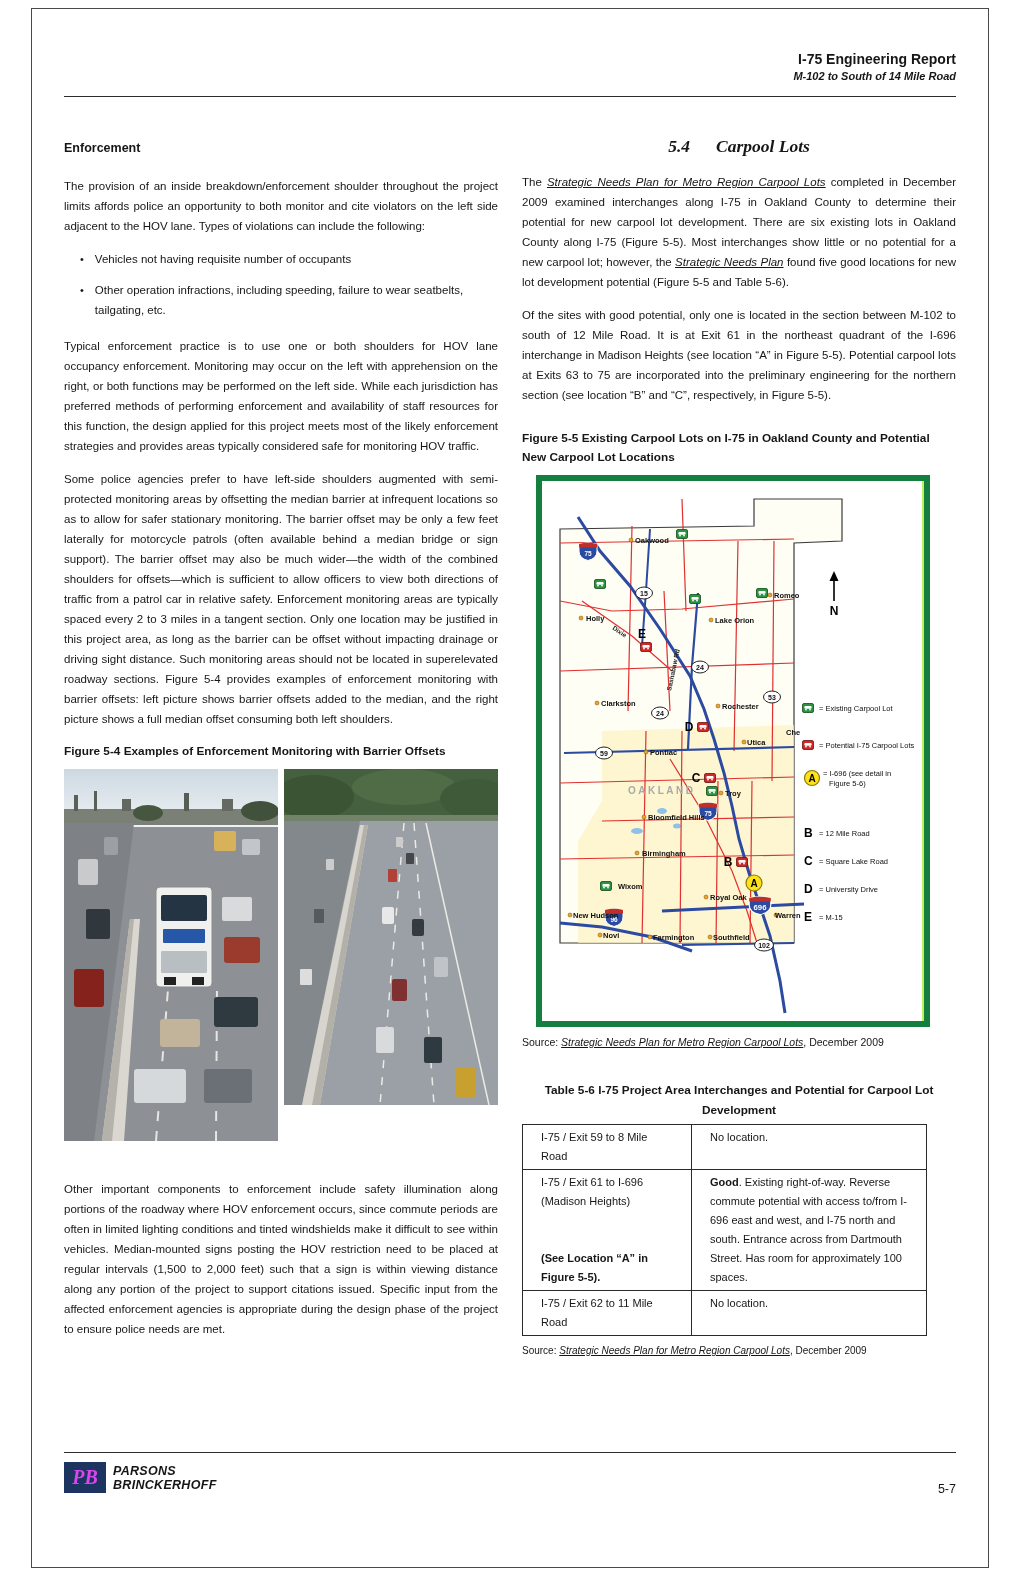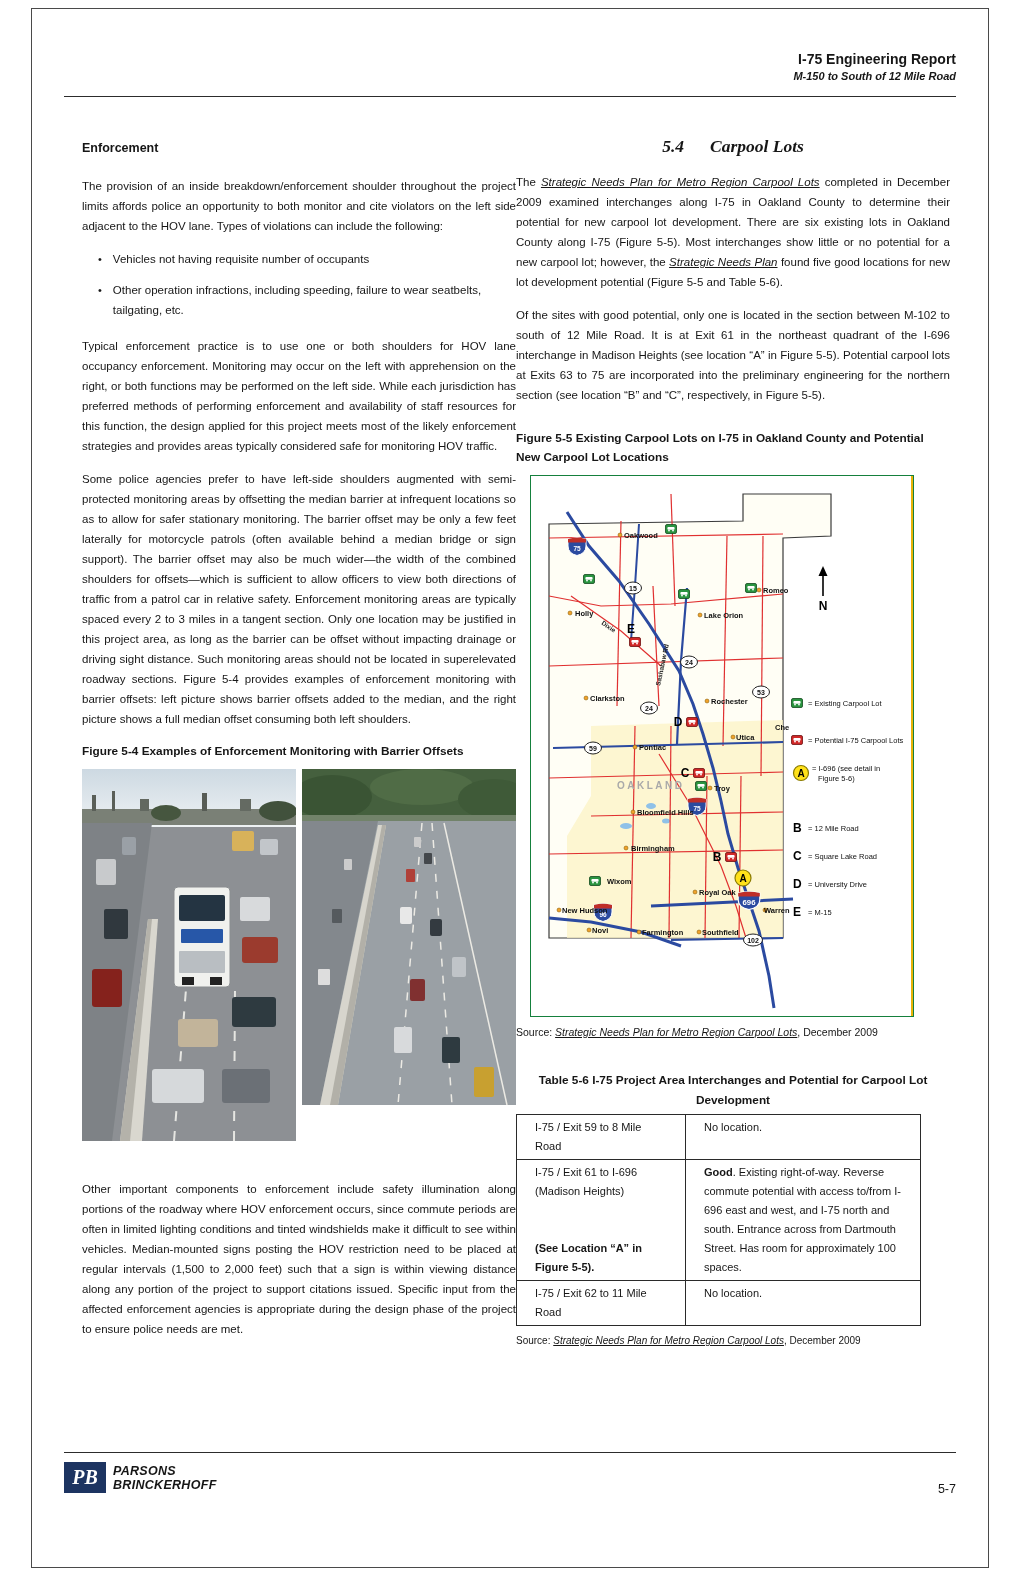--- a/index.html
+++ b/index.html
@@ -3,47 +3,47 @@
 <meta charset="utf-8">
 <style>
   html,body{margin:0;padding:0;}
   body{width:1020px;height:1576px;position:relative;background:#ffffff;color:#161616;
        font-family:"Liberation Sans","DejaVu Sans",sans-serif;overflow:hidden;}
   .frame{position:absolute;left:31px;top:8px;right:31px;bottom:8px;border:1px solid #4a4a4a;pointer-events:none;}
   .hdr{position:absolute;top:50px;right:64px;text-align:right;line-height:1.35;}
   .hdr-title{font-size:14px;font-weight:bold;}
   .hdr-sub{font-size:11px;font-style:italic;font-weight:bold;}
   .hdr-rule{position:absolute;top:96px;left:64px;right:64px;border-top:1.5px solid #2c2c2c;height:0;}
-  .cols{position:absolute;top:136px;left:64px;width:892px;display:flex;align-items:flex-start;margin-left:18px;}
+  .cols{position:absolute;top:136px;left:64px;width:892px;display:flex;gap:24px;align-items:flex-start;}
   .col{width:434px;font-size:11.5px;line-height:20px;text-align:justify;}
   .h-enf{font-size:12.5px;font-weight:bold;margin:2px 0 18px;text-align:left;}
   .para{margin:0 0 13px;}
   .bullets{margin:3px 0 16px;}
   .bullet-row{display:flex;margin:0 0 11px;padding-left:16px;text-align:left;}
   .bullet-row::before{content:"\2022";margin-right:11px;font-size:11px;line-height:20px;}
   .figcap{font-weight:bold;font-size:11.8px;margin:8px 0 8px;text-align:left;line-height:19px;}
   .photos{display:flex;gap:6px;margin:0 0 38px;align-items:flex-start;}
   .photo{display:block;}
   .sec-head{font-family:"Liberation Serif","DejaVu Serif",serif;font-style:italic;font-weight:bold;
             font-size:17.5px;margin:0 0 16px;text-align:center;}
   .sec-num{margin-right:26px;}
   .it{font-style:italic;text-decoration:underline;}
-  .map-figure{width:382px;border:1px solid #15803d;margin:2px 0 8px 14px;background:#eab308;}
+  .map-figure{width:382px;border:6px solid #15803d;margin:2px 0 8px 14px;background:#bef264;}
   .map-figure svg{display:block;}
   .source{font-size:10.5px;margin:0 0 30px;text-align:left;line-height:15px;}
   .tablecap{font-weight:bold;font-size:11.8px;margin:0 0 4px;text-align:center;}
   table.t56{border-collapse:collapse;width:405px;margin:0 0 5px;table-layout:fixed;}
   .t56 td{border:1px solid #2a2a2a;padding:3px 18px;vertical-align:top;font-size:11px;line-height:19px;text-align:left;}
   .t56 td.c1{width:132px;}
   .bold{font-weight:bold;}
   .note-gap{margin-top:38px;font-weight:bold;}
   .src2{font-size:10px;margin:0;text-align:left;}
   .ftr-rule{position:absolute;top:1452px;left:64px;right:64px;border-top:1.5px solid #2c2c2c;height:0;}
   .ftr-logo{position:absolute;left:64px;top:1462px;display:flex;gap:7px;align-items:flex-start;}
-  .pb-box{width:42px;height:31px;background:#1d3461;color:#ffffff;font-family:"Liberation Serif","DejaVu Serif",serif;
+  .pb-box{width:42px;height:31px;background:#1d3461;color:#d946ef;font-family:"Liberation Serif","DejaVu Serif",serif;
           font-style:italic;font-weight:bold;font-size:20px;display:flex;align-items:center;justify-content:center;text-align:center;}
   .logo-names{font-style:italic;font-weight:bold;font-size:12.5px;line-height:14px;letter-spacing:.3px;padding-top:2px;}
   .pagenum{position:absolute;right:64px;top:1482px;font-size:12.5px;}
   svg text{font-family:"Liberation Sans","DejaVu Sans",sans-serif;}
   .city{font-size:7.5px;font-weight:bold;fill:#101010;}
   .oakland{font-size:10px;font-weight:bold;fill:#a9a9a9;letter-spacing:2.5px;}
   .rl{font-size:6.5px;font-weight:bold;fill:#222;}
   .sn{font-size:7px;font-weight:bold;text-anchor:middle;fill:#101010;}
   .sni{font-size:6.5px;font-weight:bold;text-anchor:middle;fill:#fff;}
   .loc{font-size:12px;font-weight:bold;fill:#000;}
@@ -52,21 +52,21 @@
   .aL{font-size:10px;font-weight:bold;text-anchor:middle;fill:#000;}
   .north{font-size:12px;font-weight:bold;text-anchor:middle;fill:#000;}
 </style>
 </head>
 <body>
 
 <div class="frame"></div>
 
 <div class="hdr">
   <div class="hdr-title">I-75 Engineering Report</div>
-  <div class="hdr-sub">M-150 to South of 12 Mile Road</div>
+  <div class="hdr-sub">M-102 to South of 14 Mile Road</div>
 </div>
 <div class="hdr-rule"></div>
 
 <div class="cols">
 
   <div class="col">
     <div class="h-enf">Enforcement</div>
     <p class="para">The provision of an inside breakdown/enforcement shoulder throughout the project limits affords police an opportunity to both monitor and cite violators on the left side adjacent to the HOV lane.  Types of violations can include the following:</p>
     <div class="bullets">
       <div class="bullet-row">

